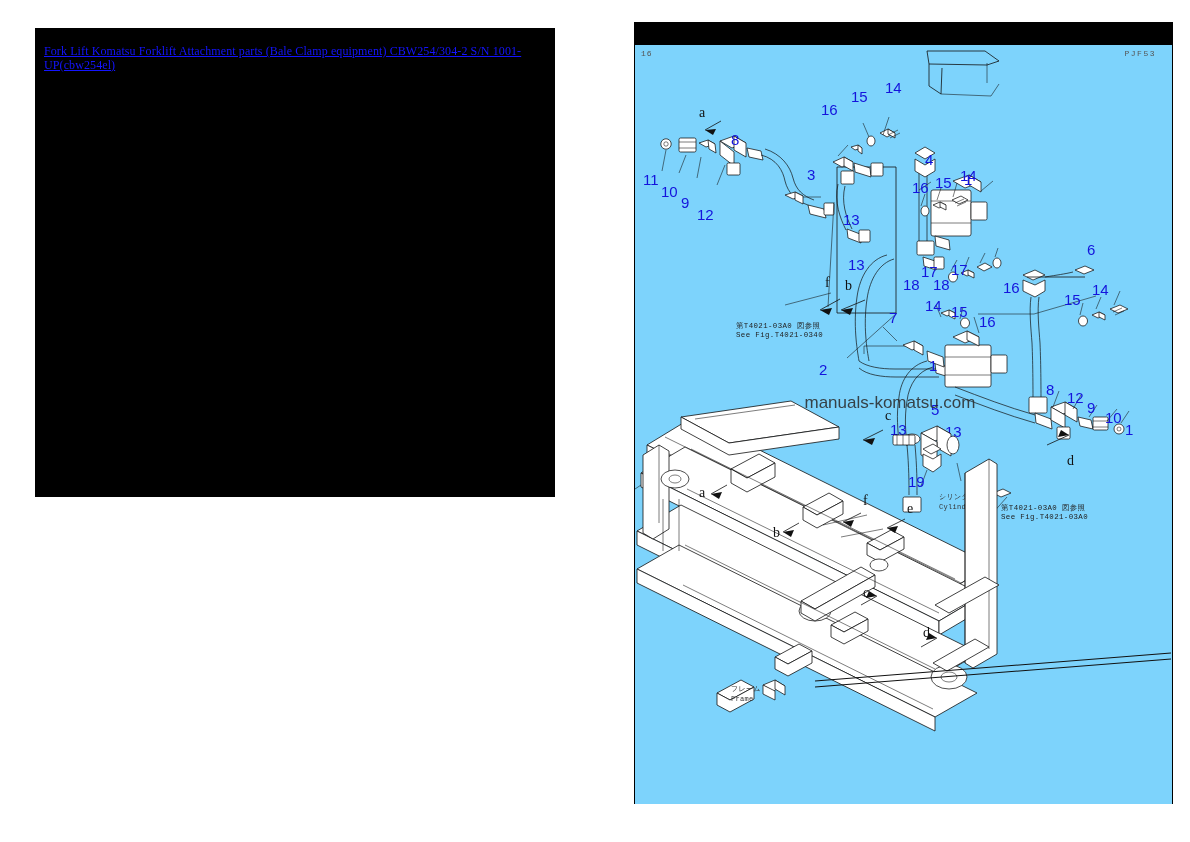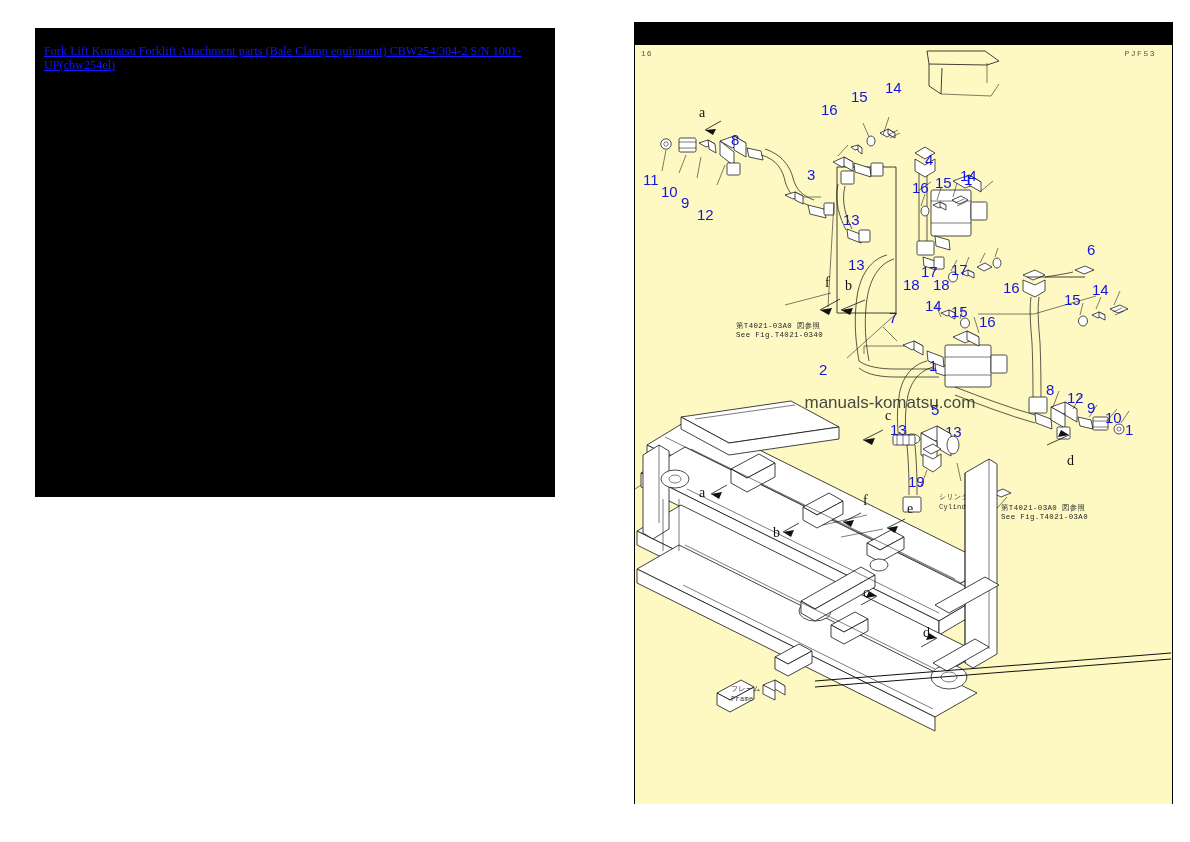--- a/index.html
+++ b/index.html
@@ -5,21 +5,21 @@
   html,body{margin:0;padding:0;background:#ffffff;}
   body{width:1190px;height:842px;position:relative;font-family:"Liberation Serif",serif;overflow:hidden;}
 
   
   #left-panel{position:absolute;left:35px;top:28px;width:520px;height:469px;background:#000;}
   #title-link{position:absolute;left:44px;top:44px;width:505px;
      font-family:"Liberation Serif",serif;font-size:12px;line-height:14px;
      color:#1414ff;text-decoration:underline;letter-spacing:.1px;cursor:pointer;}
 
   
-  #page{position:absolute;left:634px;top:22px;width:537px;height:782px;background:#fef9c3;
+  #page{position:absolute;left:634px;top:22px;width:537px;height:782px;background:#7dd3fc;
         border-left:1px solid #000;border-right:1px solid #000;}
   #page-top-bar{position:absolute;left:0;top:0;width:537px;height:23px;background:#000;}
   #page-num{position:absolute;left:6px;top:27px;font-family:"Liberation Mono",monospace;
             font-size:8px;color:#555;letter-spacing:1px;}
   #page-code{position:absolute;right:16px;top:27px;font-family:"Liberation Mono",monospace;
             font-size:8px;color:#555;letter-spacing:1.5px;}
 
   #canvas{position:absolute;left:0;top:23px;width:537px;height:759px;}
   svg{display:block;}
 

